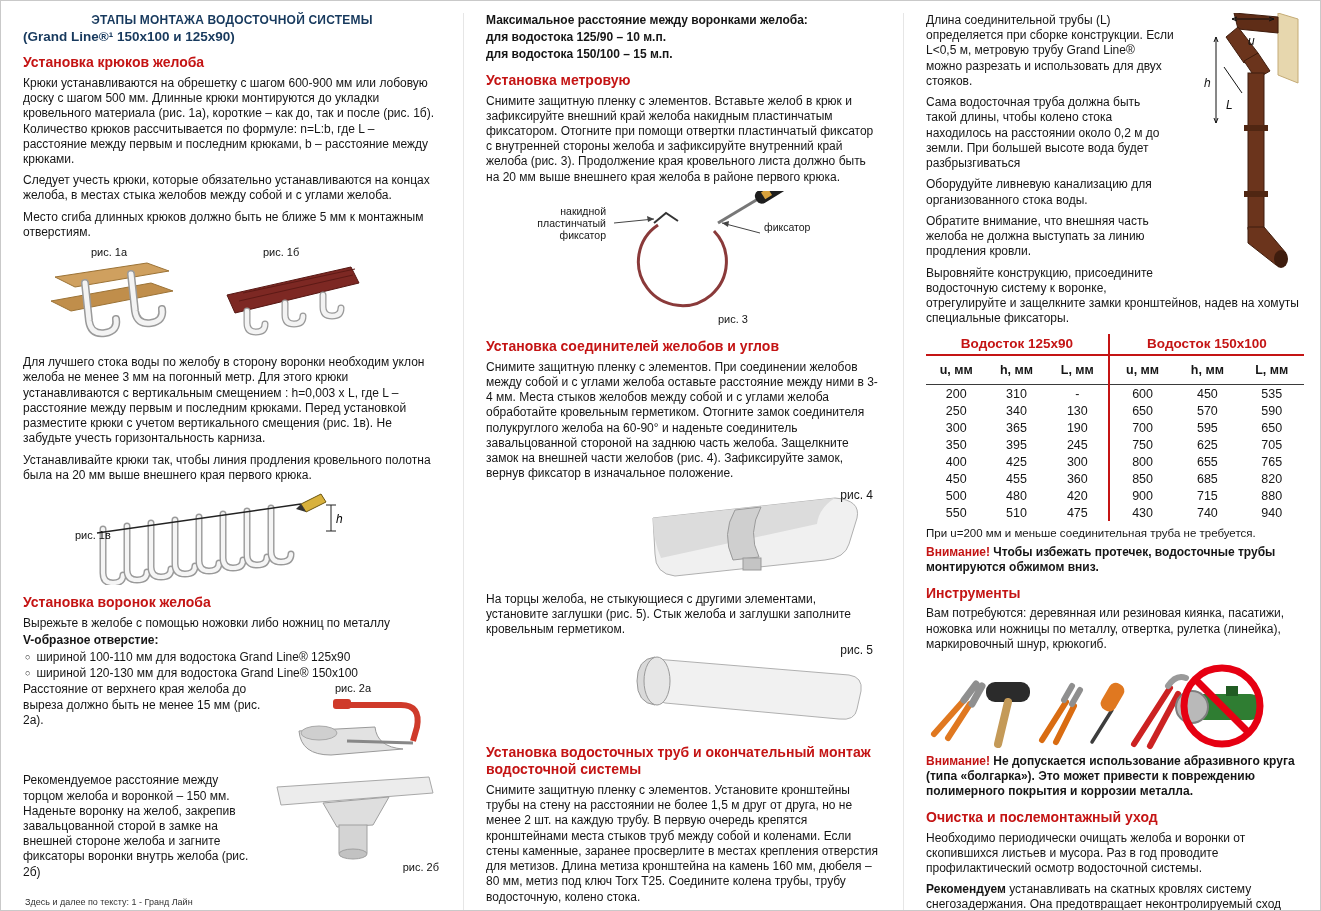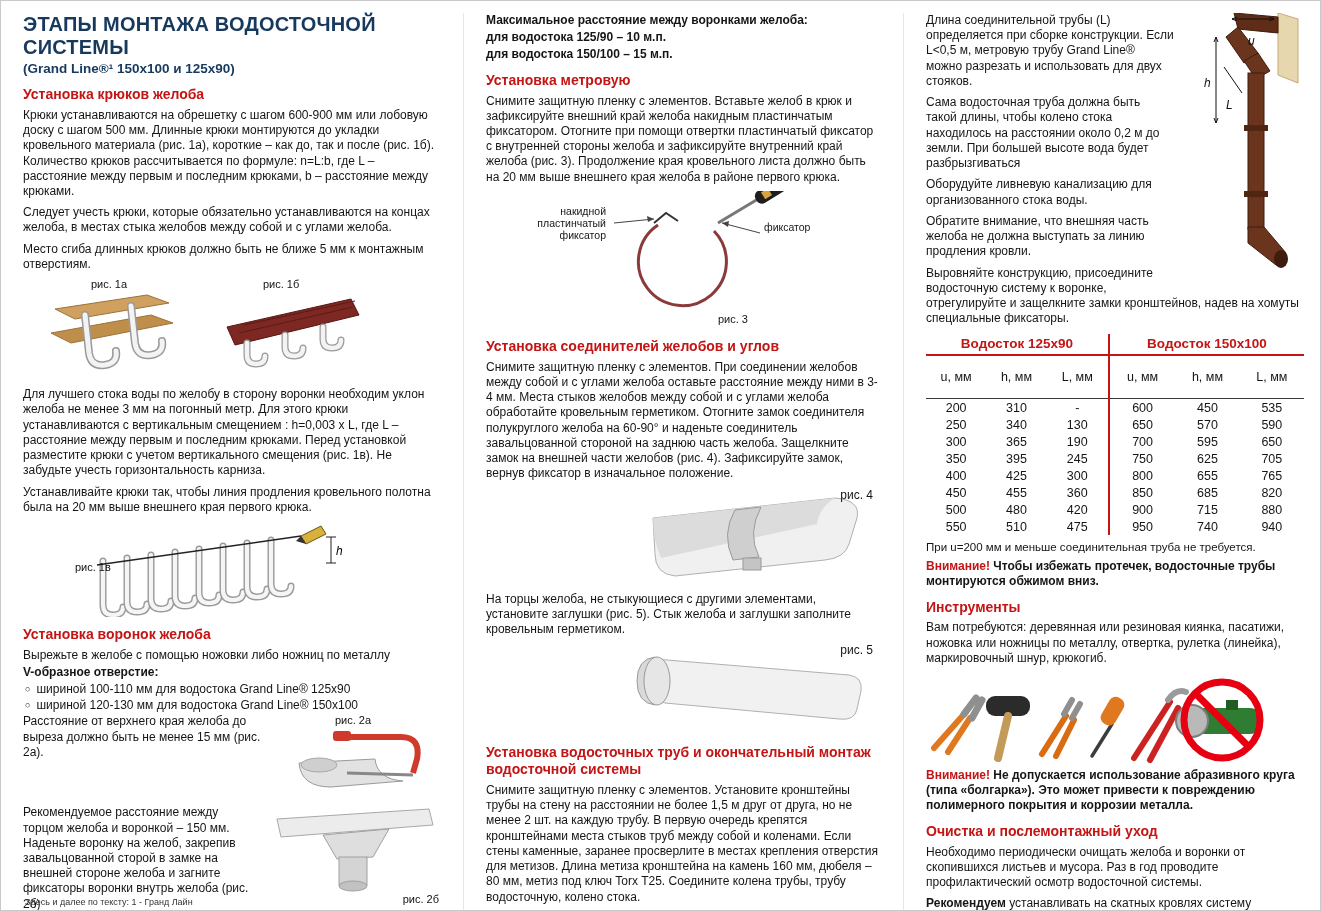--- a/index.html
+++ b/index.html
@@ -3,21 +3,21 @@
 <meta charset="utf-8">
 <style>
 :root{ --red:#c41414; --navy:#17395d; }
 *{margin:0;padding:0;box-sizing:border-box;}
 body{width:1321px;height:911px;background:#fff;font-family:"Liberation Sans",sans-serif;color:#151515;}
 .page{position:relative;width:1321px;height:911px;background:#fff;border:1px solid #c9c9c9;
   display:grid;grid-template-columns:440px 440px 1fr;padding:12px 16px 14px 22px;overflow:hidden;}
 .col{min-width:0;}
 .col-2,.col-3{border-left:1px solid #e6e6e6;padding-left:22px;}
 .col-1,.col-2{padding-right:22px;}
-.title{color:var(--navy);font-size:20px;font-weight:bold;letter-spacing:.2px;}
+.title{color:var(--navy);font-size:12px;font-weight:bold;letter-spacing:.2px;text-align:center;}
 .subtitle{color:var(--navy);font-size:13.5px;font-weight:bold;margin:2px 0 10px;}
 h2{color:var(--red);font-size:14px;font-weight:bold;margin:9px 0 5px;line-height:1.2;}
 p{font-size:12px;line-height:1.27;margin-bottom:6px;}
 .b{font-weight:bold;}
 .red{color:var(--red);}
 .tight{margin-bottom:2px;}
 .bullets{list-style:none;margin:0 0 0 2px;font-size:12px;}
 .bullets li{margin-bottom:2px;}
 .bullets li::before{content:"○";font-size:9px;margin-right:6px;position:relative;top:-1px;}
 .figrow{display:flex;gap:30px;margin:2px 0 8px 24px;}
@@ -32,21 +32,21 @@
 .fig3wrap svg{position:absolute;left:0;top:0;}
 .fig3-label-left{position:absolute;left:2px;top:14px;width:118px;text-align:right;font-size:10.5px;line-height:1.15;white-space:pre-line;}
 .fig3-label-right{position:absolute;left:278px;top:30px;font-size:10.5px;}
 .fig3-cap{position:absolute;left:232px;bottom:4px;font-size:11px;}
 .figR{position:relative;width:fit-content;margin:0 6px 6px auto;}
 .figR figcaption{position:absolute;right:2px;top:0;font-size:12px;}
 .pipe-fig{float:right;margin:0 0 4px 8px;}
 .clearfix::after{content:"";display:block;clear:both;}
 .gl-table{width:100%;border-collapse:collapse;text-align:center;font-size:12.5px;margin-top:2px;}
 .gl-table .title-row th{color:var(--red);font-size:13.5px;padding:2px 0 3px;border-bottom:2px solid var(--red);}
-.gl-table .header-row th{font-weight:normal;padding:14px 0;border-bottom:1.5px solid #3a3a3a;}
+.gl-table .header-row th{font-weight:bold;padding:7px 0;border-bottom:1.5px solid #3a3a3a;}
 .gl-table td{padding:1.5px 0;}
 .gl-table .sep{border-right:2px solid var(--red);}
 .small-note{font-size:11.5px;margin:5px 0 4px;}
 .warn{margin-bottom:6px;}
 .tools-fig{margin:0 0 4px;}
 .footnote{position:absolute;left:24px;bottom:3px;font-size:9px;color:#333;}
 figure svg{display:block;}
 </style>
 </head>
 <body>
@@ -320,21 +320,21 @@
             <td>480</td>
             <td class="sep">420</td>
             <td>900</td>
             <td>715</td>
             <td>880</td>
           </tr>
           <tr>
             <td>550</td>
             <td>510</td>
             <td class="sep">475</td>
-            <td>950</td>
+            <td>430</td>
             <td>740</td>
             <td>940</td>
           </tr>
         </tbody>
     </table>
 
     <p class="small-note">При u=200 мм и меньше соединительная труба не требуется.</p>
     <p class="b warn"><span class="red">Внимание!</span><span> Чтобы избежать протечек, водосточные трубы монтируются обжимом вниз.</span></p>
 
     <h2>Инструменты</h2>

